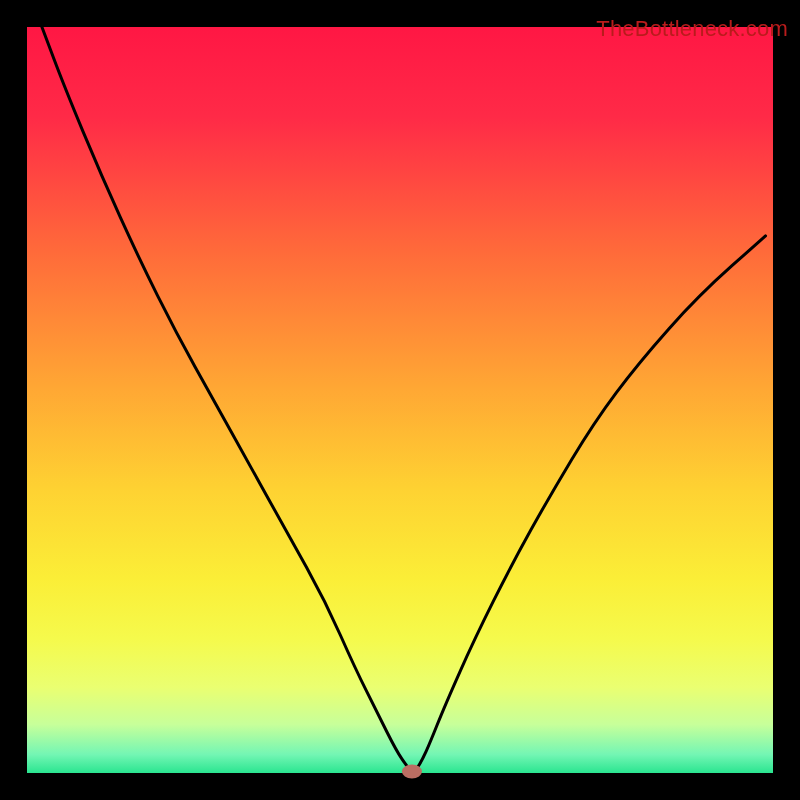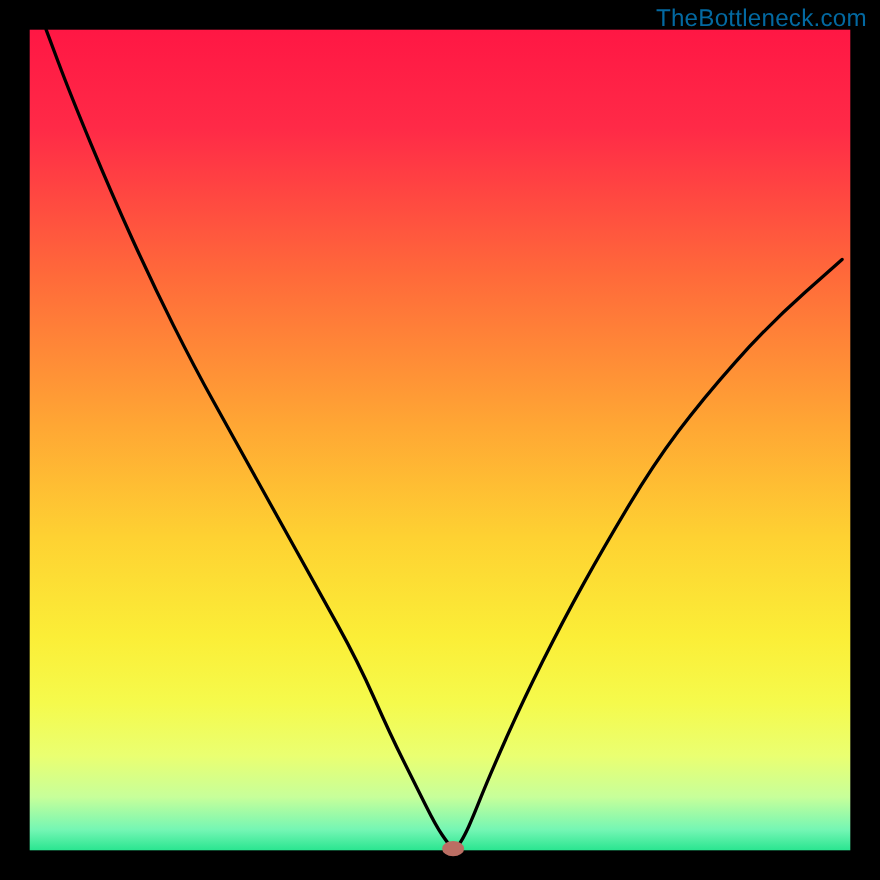--- a/index.html
+++ b/index.html
@@ -13,25 +13,25 @@
   .container {
     position: relative;
     width: 800px;
     height: 800px;
   }
   svg {
     display: block;
   }
   .watermark {
     position: absolute;
-    top: 4px;
+    top: 16px;
     right: 12px;
     font-family: Arial, Helvetica, sans-serif;
     font-size: 22px;
-    color: #0369a1;
+    color: #b91c1c;
     font-weight: 500;
     letter-spacing: 0.2px;
   }
 </style>
 </head>
 <body>
 
 <div class="container">
   <svg id="chart-svg" width="800" height="800" viewBox="0 0 800 800">
     <defs>

